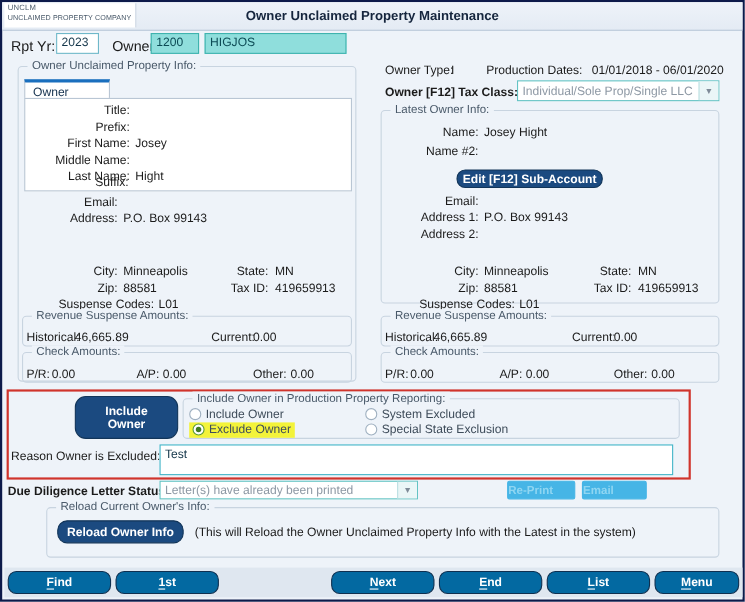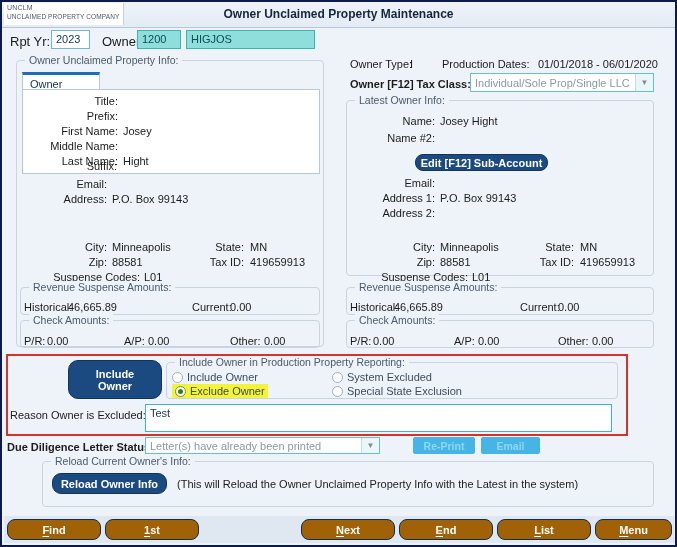--- a/index.html
+++ b/index.html
@@ -64,21 +64,21 @@
   
   .btn-navy{
     position:absolute;background:#1b4a80;color:#ffffff;border:1px solid #123559;
     border-radius:9px;font-size:11px;font-weight:bold;text-align:center;
     display:flex;align-items:center;justify-content:center;box-sizing:border-box;
     cursor:pointer;line-height:12px;
   }
   .btn-disabled{
     position:absolute;background:#46b5e6;color:#8fd6f2;border:1px solid #46b5e6;
     border-radius:2px;font-size:10.5px;font-weight:bold;text-align:center;
-    display:flex;align-items:center;justify-content:center;box-sizing:border-box;
+    display:flex;align-items:center;justify-content:flex-start;box-sizing:border-box;margin-left:48px;
   }
   
   .combo{
     position:absolute;background:#ffffff;border:1px solid #63c3c4;
     box-sizing:border-box;display:flex;align-items:center;
     font-size:11px;color:#8d98a4;padding-left:4px;
   }
   .combo .arrow{
     position:absolute;right:0;top:0;bottom:0;width:17px;
     background:#eaf6f7;border-left:1px solid #bcdfe2;
@@ -98,21 +98,21 @@
   }
   .radio.sel .dot{border:1px solid #5a9a37;}
   .radio.sel .dot:after{
     content:"";position:absolute;left:2px;top:2px;width:5px;height:5px;
     border-radius:50%;background:#3f7a22;
   }
   .hl{background:#f3f33a;padding:1px 3px;}
   
   .navbar{position:absolute;left:2px;bottom:2px;width:671px;height:27px;background:#dfe7f0;}
   .navbtn{
-    position:absolute;top:3px;height:21px;background:#a16207;color:#fff;
+    position:absolute;top:3px;height:21px;background:#0369a1;color:#fff;
     border:1px solid #0f3050;border-radius:8px;font-size:11px;font-weight:bold;
     display:flex;align-items:center;justify-content:center;cursor:pointer;
     box-sizing:border-box;
   }
   .navbtn u{text-underline-offset:2px;}
 </style>
 </head>
 <body>
 
 <div class="app">

